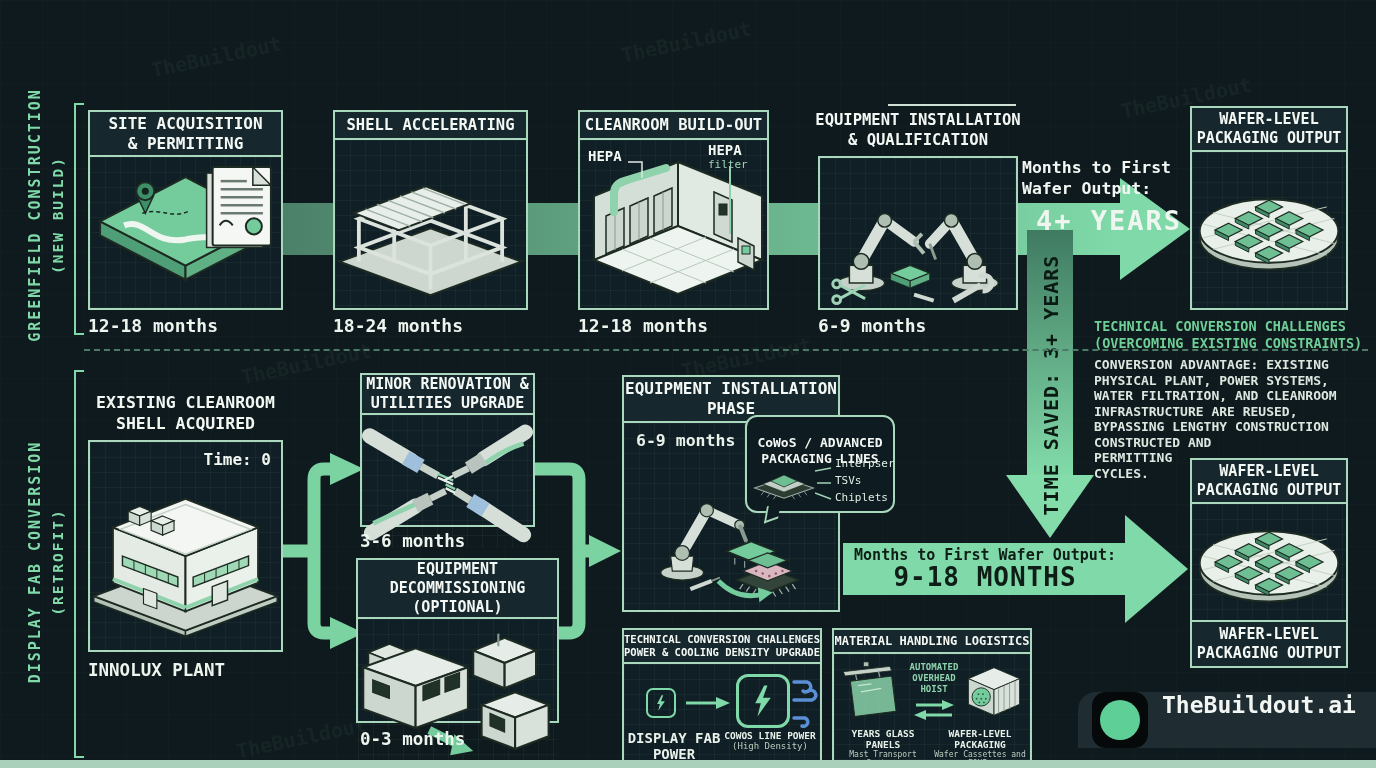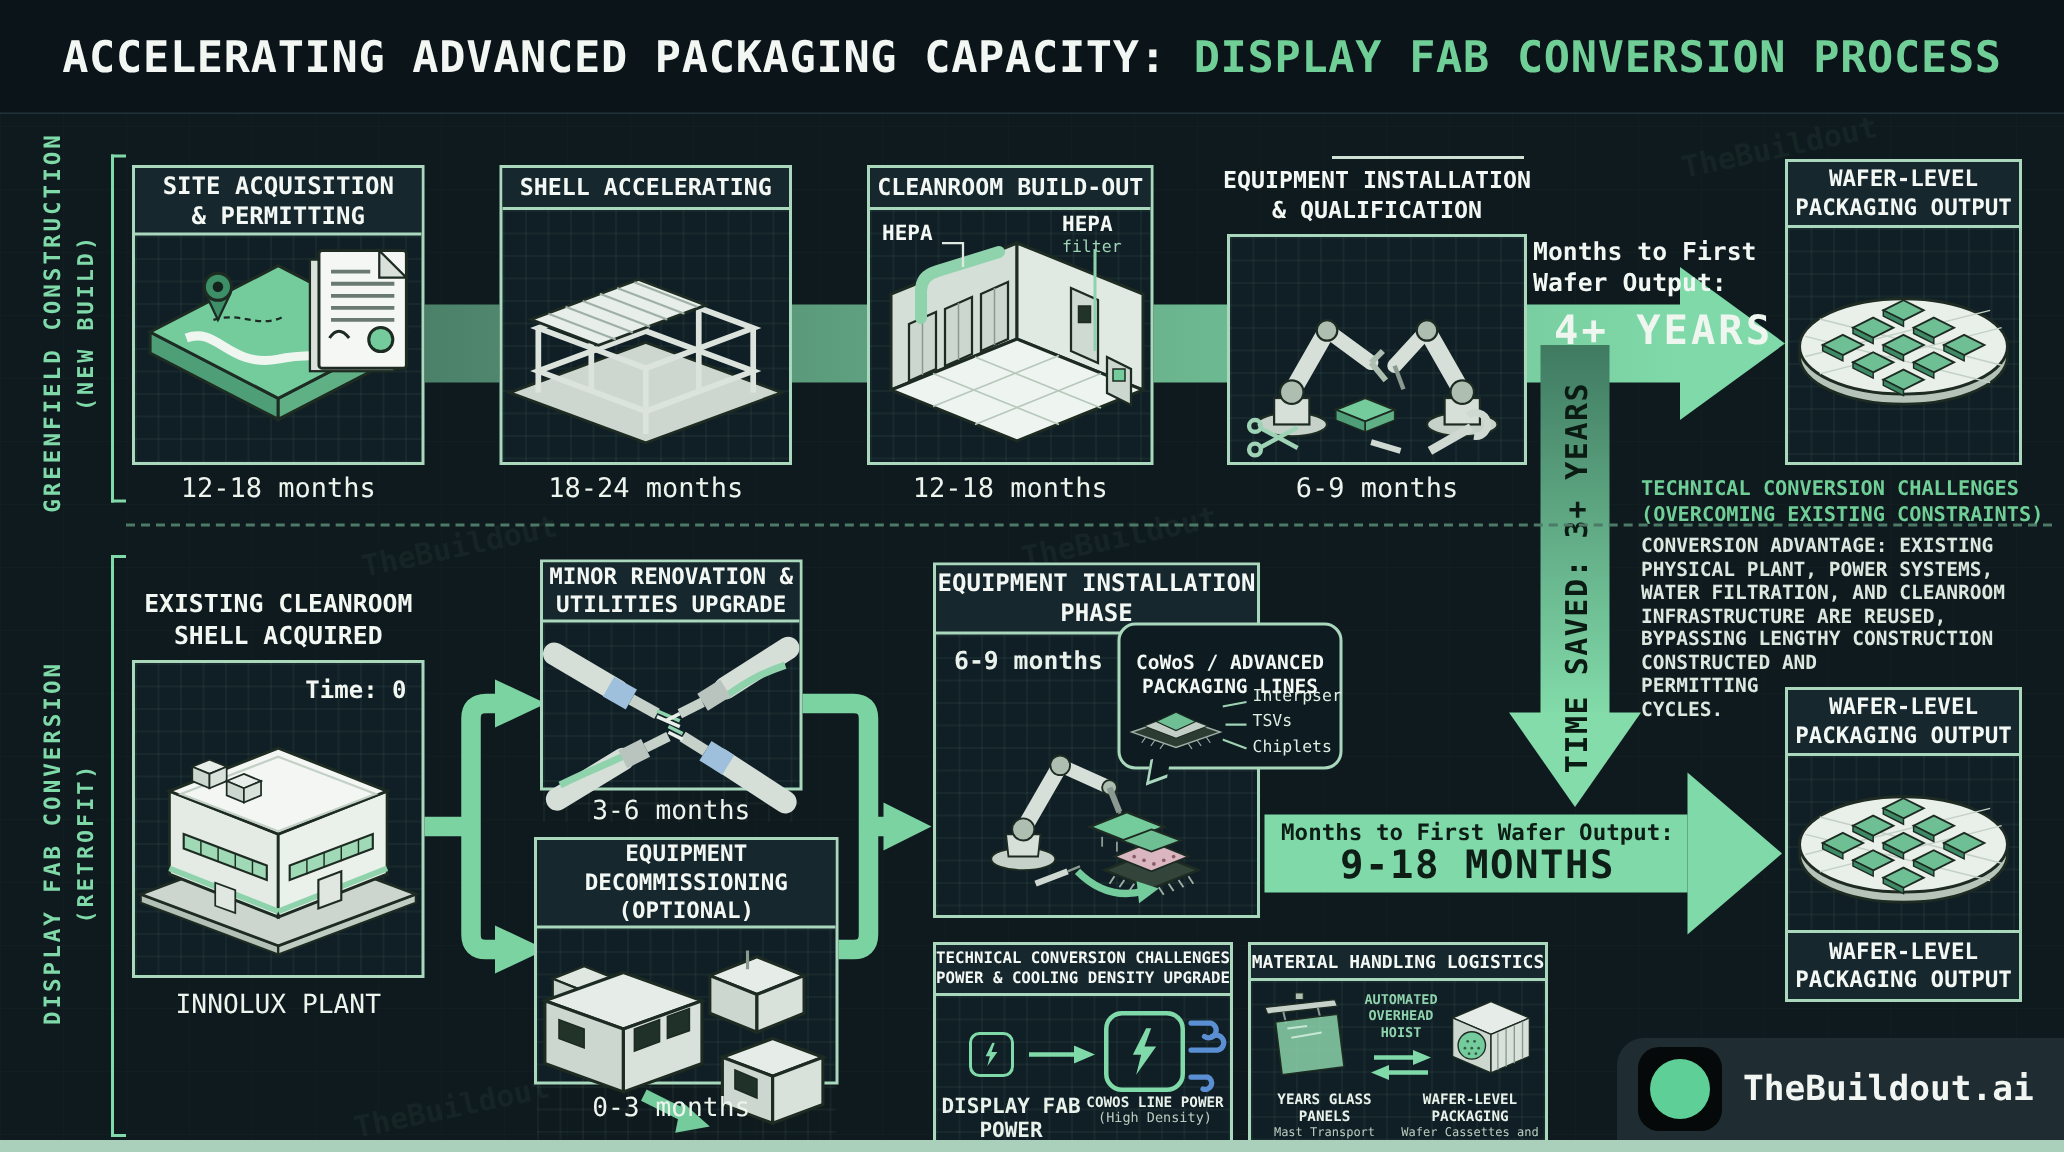--- a/index.html
+++ b/index.html
@@ -16,21 +16,21 @@
   .hdr .g{color:#6fcf97}
   .panel{position:absolute;border:2px solid #a9d8bd;background:#101f25;display:flex;flex-direction:column}
   .phead{border-bottom:2px solid #a9d8bd;background:#16282e;color:#f4f8f4;font-weight:bold;
     text-align:center;display:flex;align-items:center;justify-content:center}
   .pfoot{border-top:2px solid #a9d8bd;background:#16282e;color:#f4f8f4;font-weight:bold;
     text-align:center;display:flex;align-items:center;justify-content:center}
   .pbody{position:relative;flex:1;overflow:visible;
     background-image:linear-gradient(rgba(159,211,181,.055) 1px,transparent 1px),
                      linear-gradient(90deg,rgba(159,211,181,.055) 1px,transparent 1px);
     background-size:15px 15px}
-  .cap{position:absolute;color:#edf3ed;font-weight:normal;font-size:18px;text-align:center}
+  .cap{position:absolute;color:#edf3ed;font-weight:bold;font-size:18px;text-align:left}
   .vlabel{position:absolute;width:320px;height:22px;display:flex;align-items:center;justify-content:center;
     color:#7fd9a8;font-weight:bold;letter-spacing:2px;white-space:nowrap;transform:rotate(-90deg)}
   .bracket{position:absolute;width:10px;border:2px solid #7fd9a8;border-right:none}
   .wm{position:absolute;color:#8fd3ad;opacity:.05;font-weight:bold;font-size:20px;
     transform:rotate(-12deg);white-space:nowrap}
   .boltbox{position:absolute;border:2px solid #7fd9a8;border-radius:7px;display:flex;align-items:center;justify-content:center}
   svg{display:block}
 </style>
 </head>
 <body>
@@ -38,23 +38,20 @@
 <div class="stage">
 
   <span class="wm" style="left:150px;top:45px">TheBuildout</span>
   <span class="wm" style="left:620px;top:30px">TheBuildout</span>
   <span class="wm" style="left:1120px;top:86px">TheBuildout</span>
   <span class="wm" style="left:240px;top:352px">TheBuildout</span>
   <span class="wm" style="left:680px;top:346px">TheBuildout</span>
   <span class="wm" style="left:235px;top:726px">TheBuildout</span>
   <span class="wm" style="left:640px;top:752px">TheBuildout</span>
 
-  <div class="hdr">
-    <div class="t"><span>ACCELERATING ADVANCED PACKAGING CAPACITY: </span><span class="g">DISPLAY FAB CONVERSION PROCESS</span></div>
-  </div>
 
   <svg class="abs" style="left:270px;top:170px" width="925" height="120">
     <defs>
         <linearGradient id="bandG" x1="0" y1="0" x2="1" y2="0">
       <stop offset="0" stop-color="#4c8169"></stop>
           <stop offset="1" stop-color="#7fd9a8"></stop>
         </linearGradient>
       </defs>
     <rect x="13" y="33" width="837" height="52" fill="url(#bandG)"></rect>
     <polygon points="850,8 850,110 920,59" fill="#7fd9a8"></polygon>
@@ -613,20 +610,20 @@
           <polygon points="66,80 80,87 80,91 66,84"></polygon>
         </g>
       </svg>
     </div>
     <div class="pfoot pre" style="height:46px;font-size:15px;line-height:19px">WAFER-LEVEL
 PACKAGING OUTPUT</div>
   </div>
 
   <div class="abs" style="left:0;top:760px;width:1376px;height:8px;background:#aacfba"></div>
 
-  <div class="abs" style="left:1078px;top:692px;width:298px;height:68px;background:#1f2d33;border-radius:18px 0 0 0;z-index:7;display:flex;align-items:center">
+  <div class="abs" style="left:1078px;top:692px;width:298px;height:56px;background:#1f2d33;border-radius:18px 0 0 0;z-index:7;display:flex;align-items:flex-start">
     <div style="margin-left:14px;width:56px;height:56px;background:#06090a;border-radius:14px;display:flex;align-items:center;justify-content:center">
       <div style="width:40px;height:40px;border-radius:50%;background:#5ecf96"></div>
     </div>
     <div style="margin-left:14px;font-size:23px;font-weight:bold;color:#f2f6f2">TheBuildout.ai</div>
   </div>
 
 </div>
 
 </body></html>

